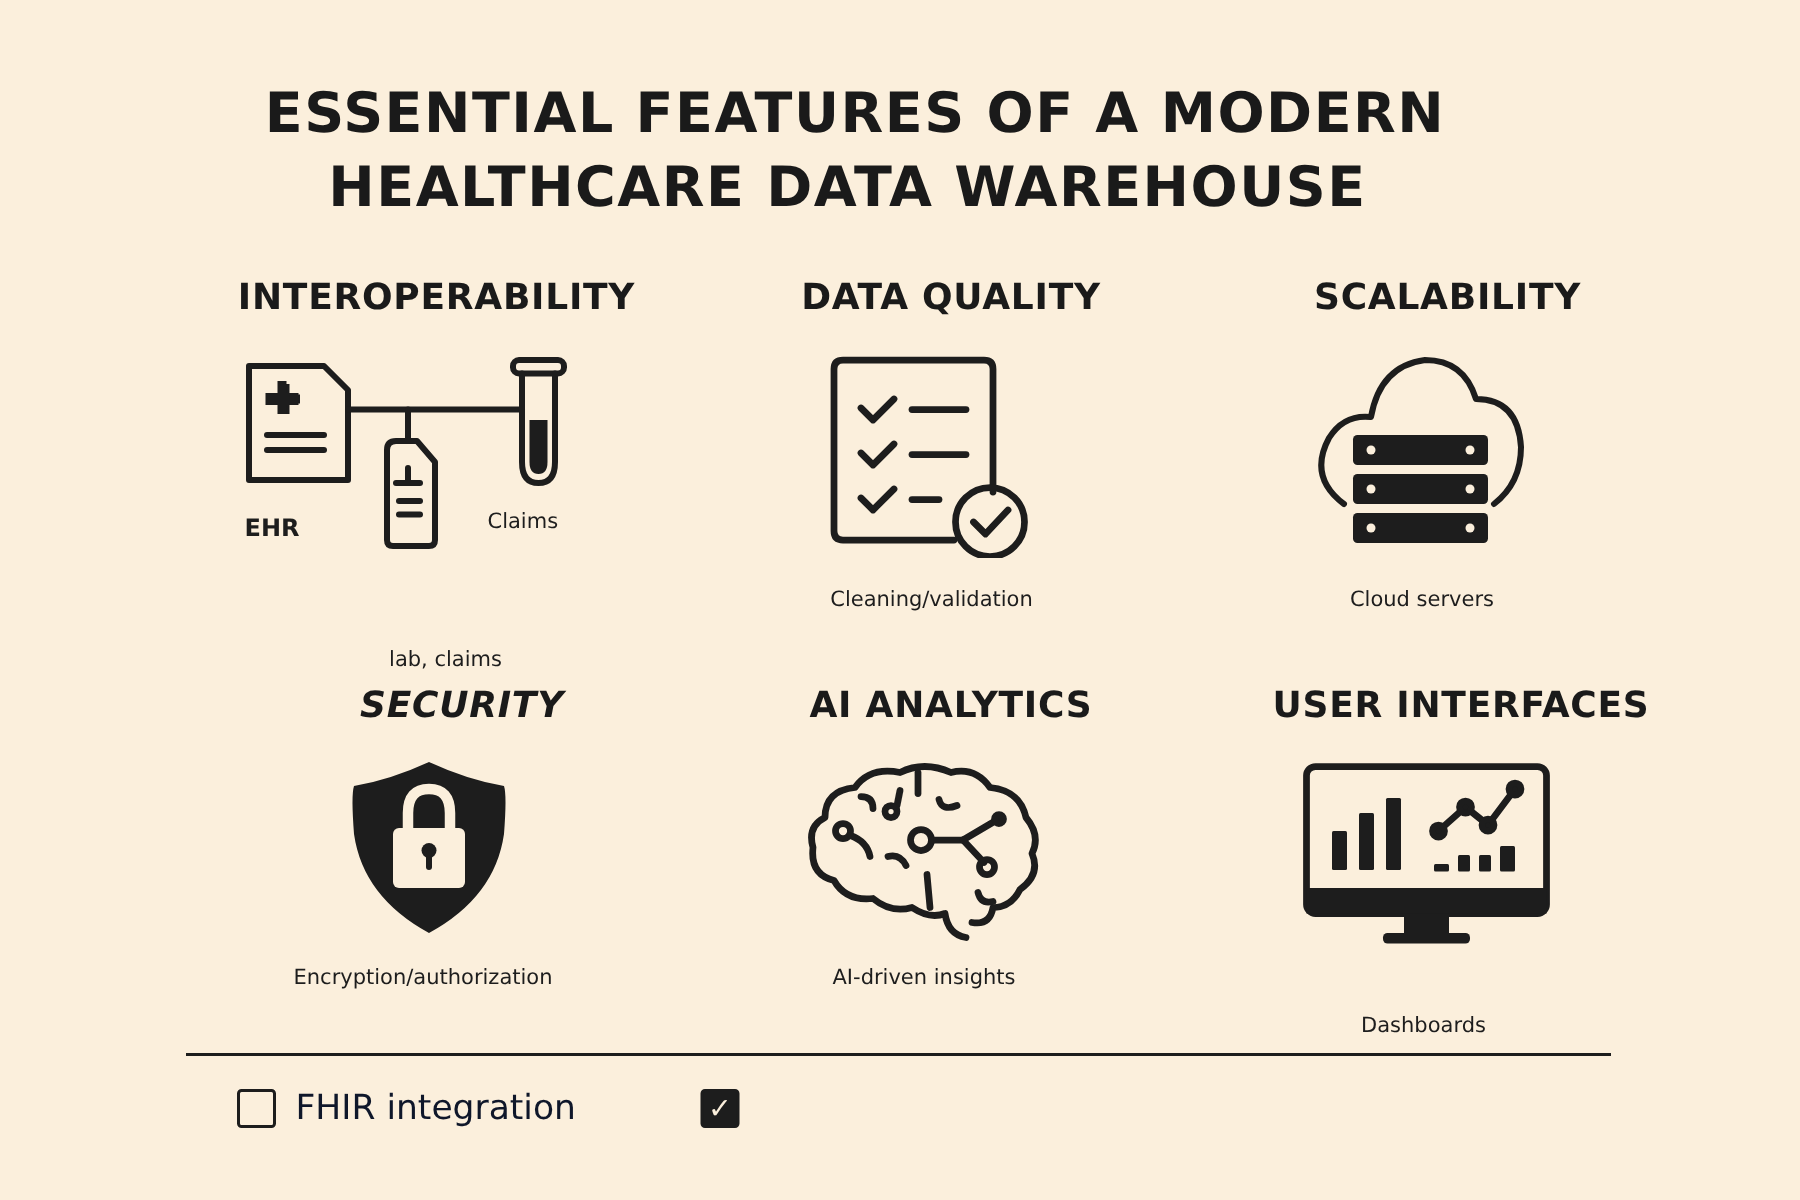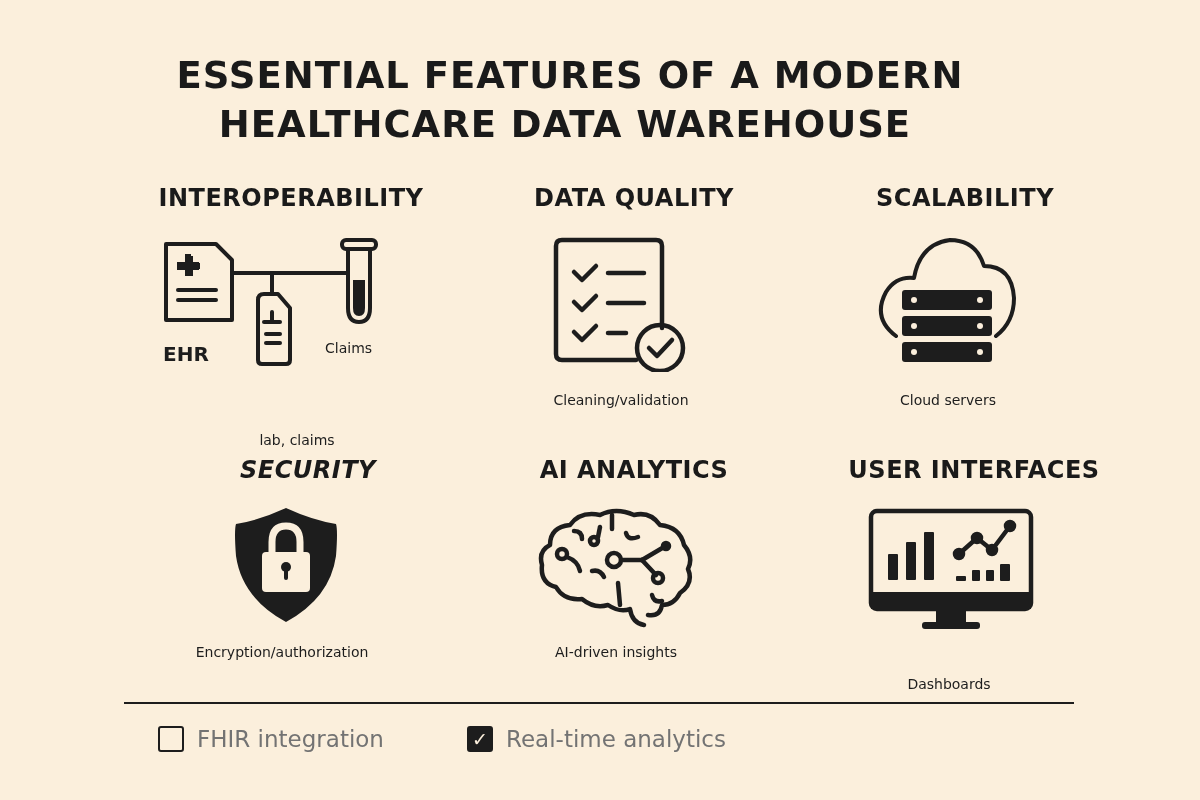--- a/index.html
+++ b/index.html
@@ -84,21 +84,21 @@
       font-size: 19px;
       font-weight: bold;
       line-height: 1;
     }
     .check-box.checked {
       background: #1d1d1d;
     }
     .check-label {
       font-family: "DejaVu Sans", "Liberation Sans", sans-serif;
       font-size: 23px;
-      color: #737373;
+      color: #0f172a;
     }
   </style>
 </head>
 <body>
 
 <div class="title l1">ESSENTIAL FEATURES OF A MODERN</div>
 <div class="title l2">HEALTHCARE DATA WAREHOUSE</div>
 
 <div class="heading" style="left:269px; top:184px;">INTEROPERABILITY</div>
 <div class="icon" style="left:160px; top:236px;">
@@ -119,21 +119,21 @@
     <line x1="112" y1="76" x2="112" y2="86"></line>
     <line x1="104" y1="86" x2="120" y2="86"></line>
     <line x1="106" y1="98" x2="120" y2="98"></line>
     <line x1="106" y1="107" x2="120" y2="107"></line>
 
     <rect x="182" y="4" width="34" height="9" rx="4"></rect>
     <path d="M188 13 V72 Q188 86 199 86 Q210 86 210 72 V13"></path>
     <path d="M193 44 H205 V72 Q205 80 199 80 Q193 80 193 72 Z" fill="#1d1d1d" stroke="none"></path>
   </svg>
 </div>
-<div class="caption" style="left:193px; top:342px; font-size:20px; font-weight:bold; transform:none; left:163px;">EHR</div>
+<div class="caption" style="left:193px; top:342px; font-size:16px; font-weight:bold; transform:none; left:163px;">EHR</div>
 <div class="caption" style="left:325px; top:340px; transform:none;">Claims</div>
 <div class="caption" style="left:297px; top:400px;margin-top:32px;">lab, claims</div>
 
 <div class="heading" style="left:612px; top:184px;">DATA QUALITY</div>
 <div class="icon" style="left:552px; top:236px;">
   <svg width="140" height="136" viewBox="0 0 140 136" fill="none" stroke="#1d1d1d" stroke-width="4.5" stroke-linecap="round" stroke-linejoin="round">
     <path d="M84 124 H10 Q4 124 4 118 V10 Q4 4 10 4 H104 Q110 4 110 10 V92"></path>
     <polyline points="22,36 30,44 44,30"></polyline>
     <line x1="56" y1="37" x2="92" y2="37"></line>
     <polyline points="22,66 30,74 44,60"></polyline>
@@ -223,14 +223,13 @@
 <div class="caption" style="left:949px; top:676px;">Dashboards</div>
 
 <div class="divider"></div>
 
 <div class="check-item" style="left:158px;">
   <span class="check-box"></span>
   <span class="check-label">FHIR integration</span>
 </div>
 <div class="check-item" style="left:467px;">
   <span class="check-box checked">✓</span>
-  <span class="check-label">Real-time analytics</span>
 </div>
 
 </body></html>

